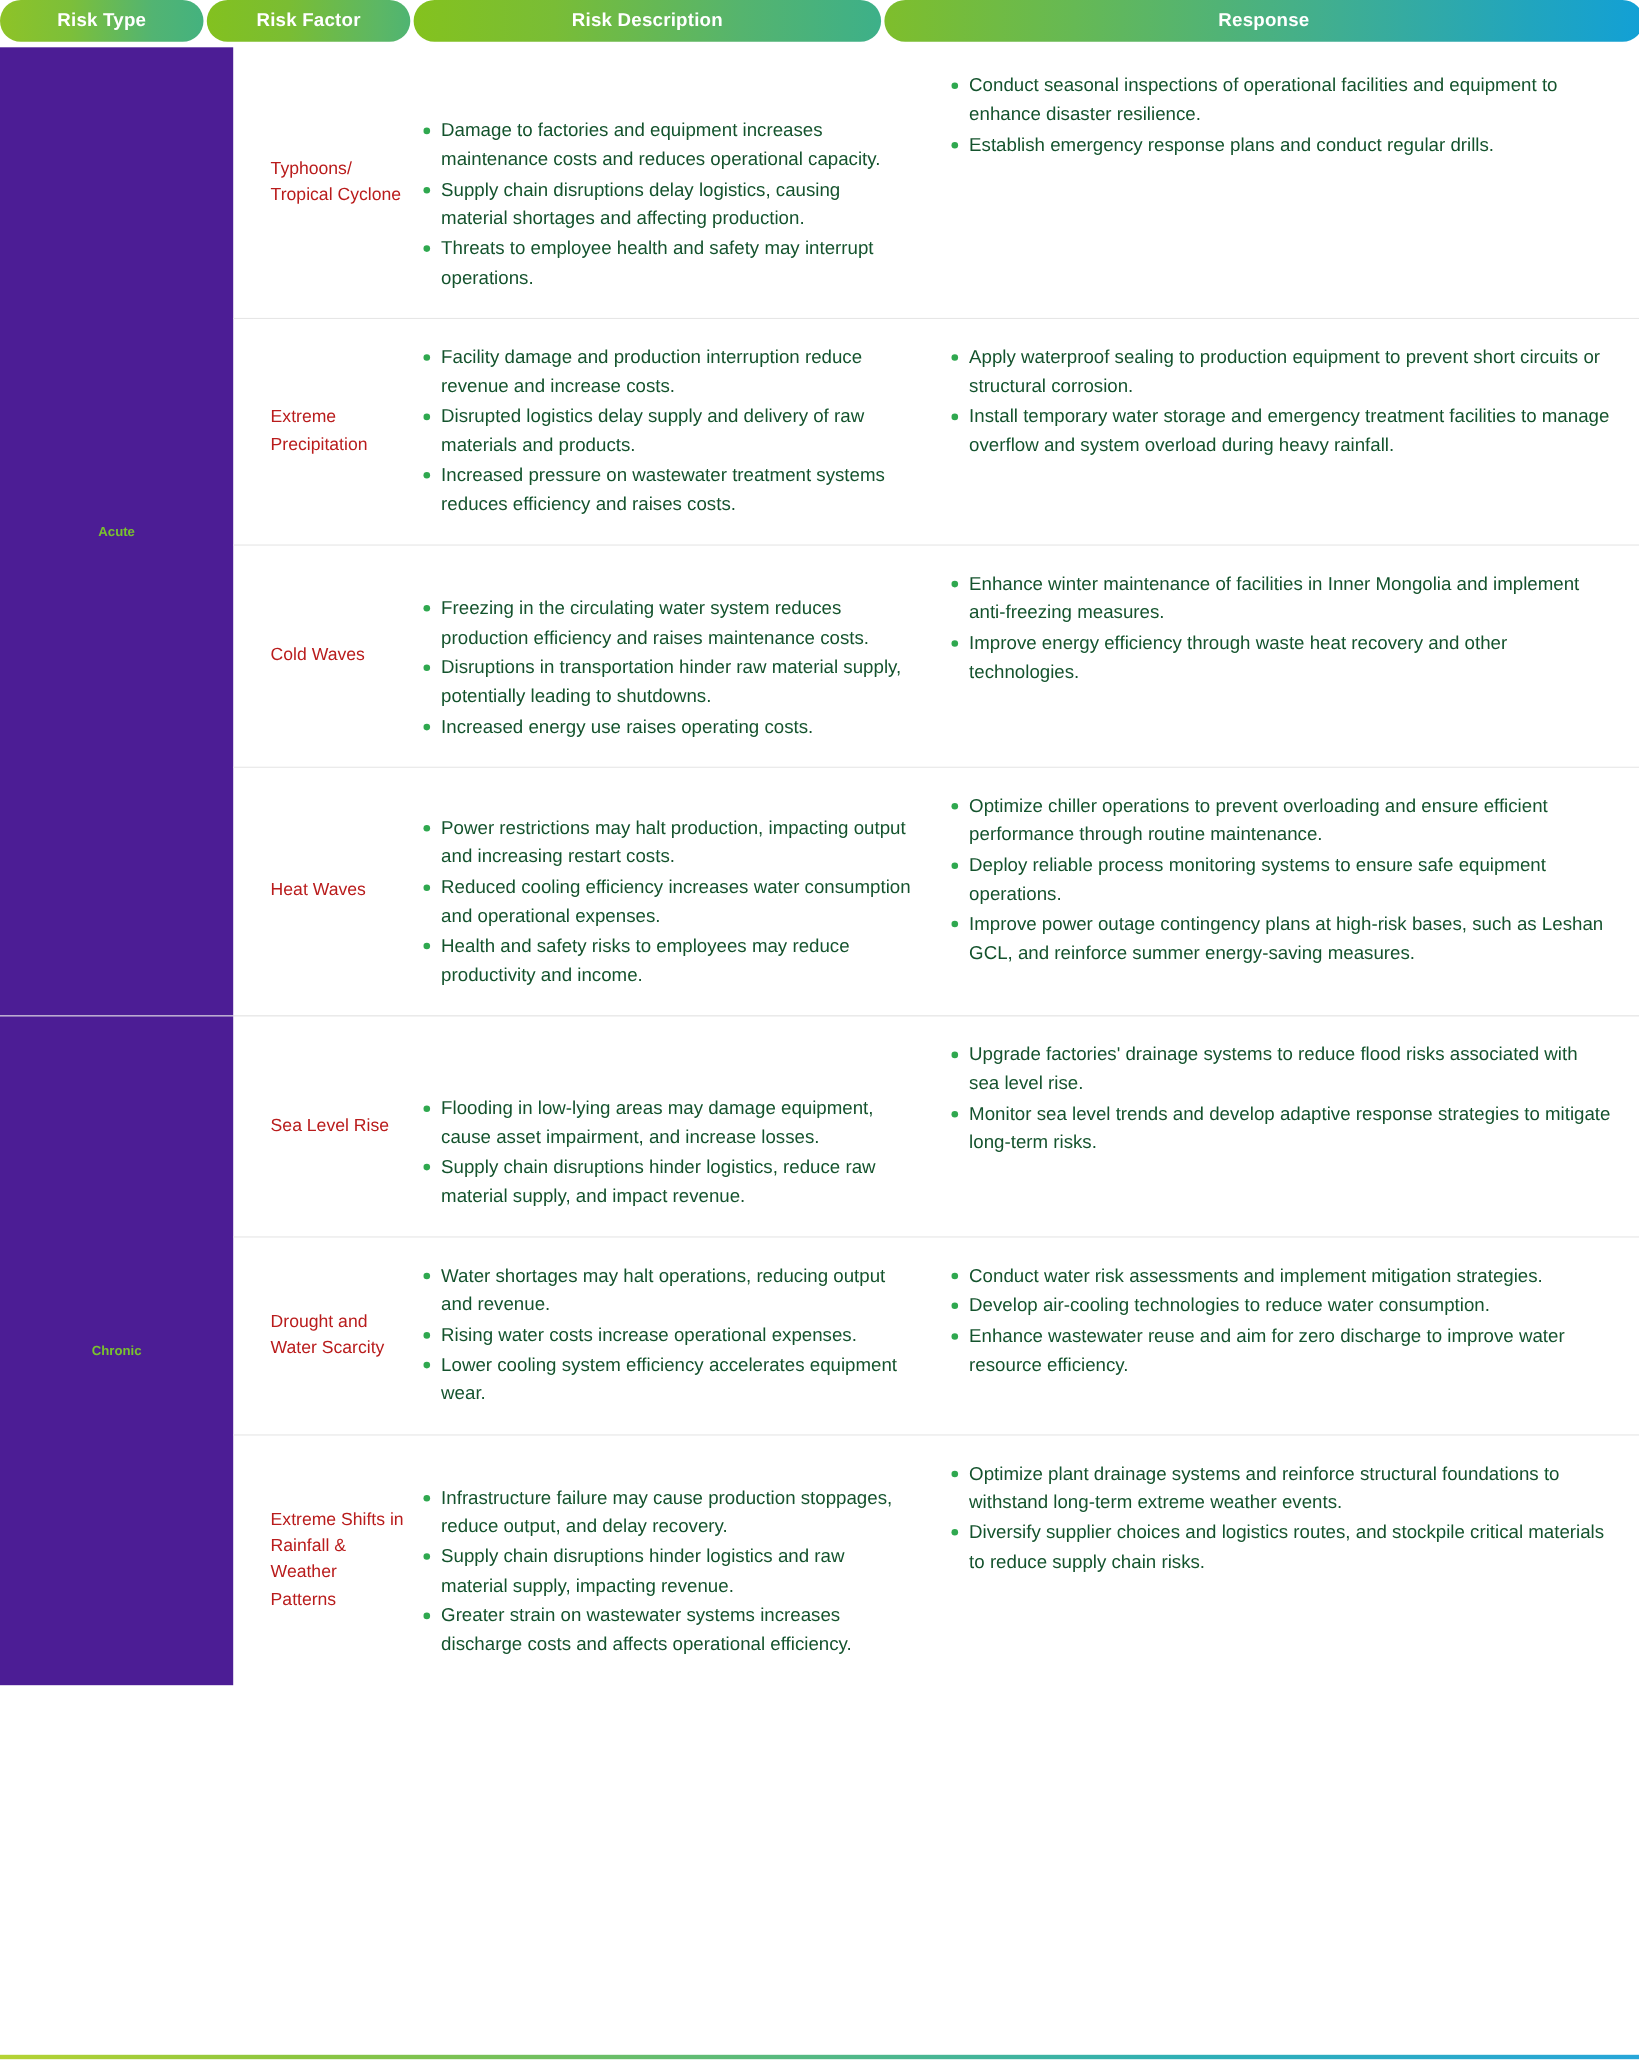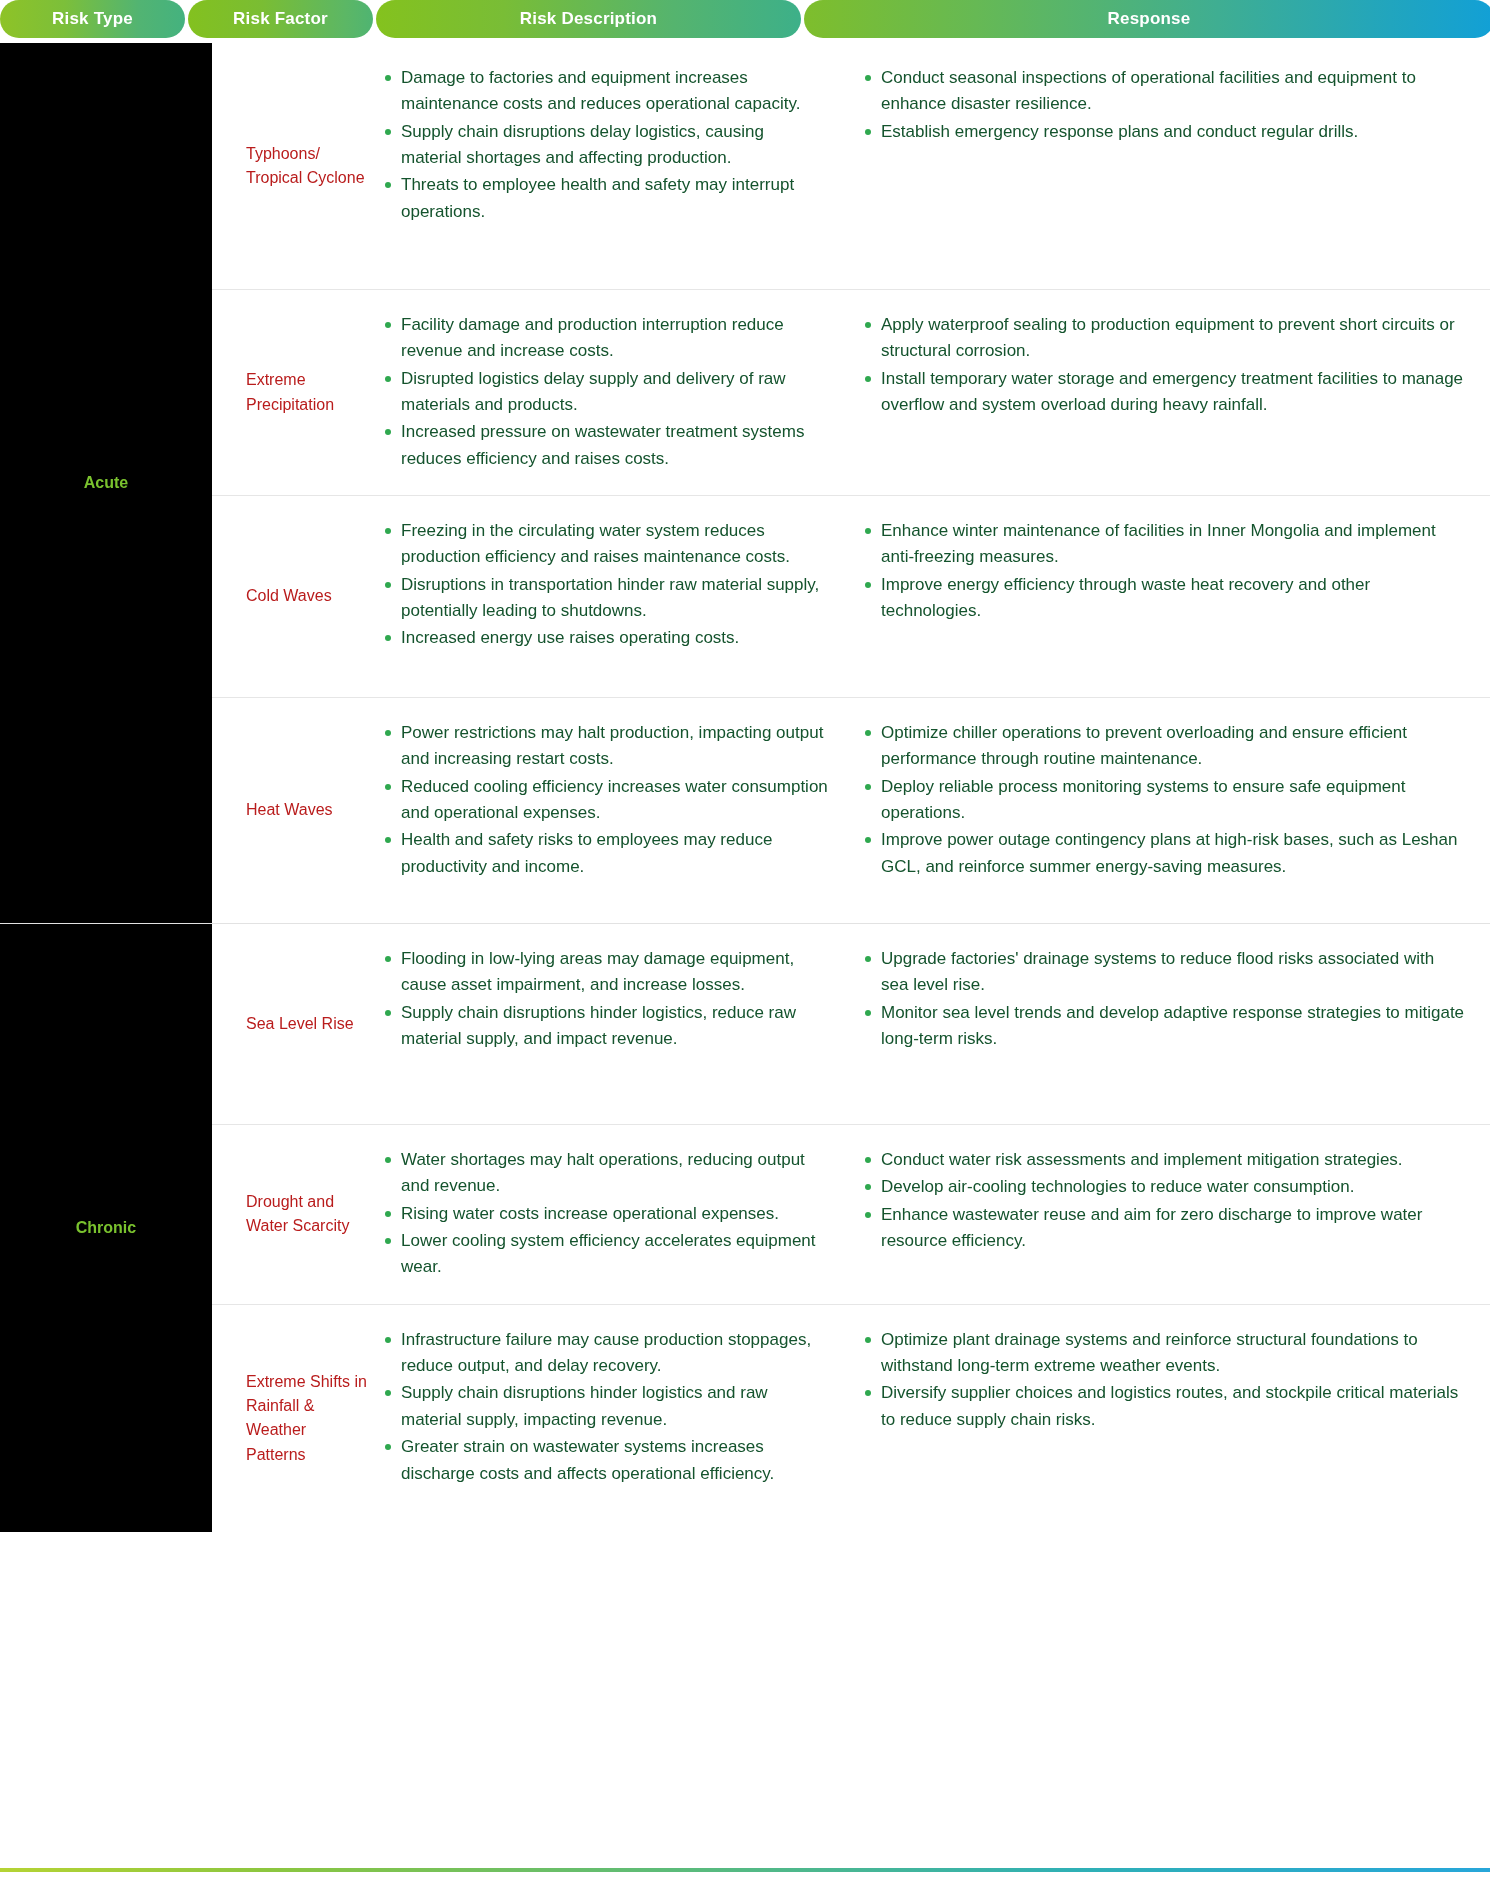--- a/index.html
+++ b/index.html
@@ -53,27 +53,27 @@
     width: 1490px;
   }
   .section {
     position: relative;
     display: flex;
     align-items: stretch;
   }
   .risk-type-cell {
     width: 212px;
     flex: none;
-    background: #000000;
+    background: #4c1d95;
     display: flex;
     align-items: center;
     justify-content: center;
     color: #7ac22e;
     font-weight: bold;
-    font-size: 16px;
+    font-size: 12px;
   }
   .rows {
     flex: 1;
     display: flex;
     flex-direction: column;
   }
   .row {
     display: flex;
     align-items: stretch;
     border-top: 1px solid #e6e6e6;
@@ -87,21 +87,21 @@
     display: flex;
     align-items: center;
     font-size: 16px;
     color: #b91c1c;
     line-height: 1.52;
   }
   .desc-cell {
     width: 476px;
     flex: none;
     display: flex;
-    align-items: flex-start;
+    align-items: flex-end;
     padding: 22px 24px 22px 6px;
   }
   .resp-cell {
     flex: 1;
     display: flex;
     align-items: flex-start;
     padding: 22px 24px 22px 10px;
   }
 
   ul.bullets {

